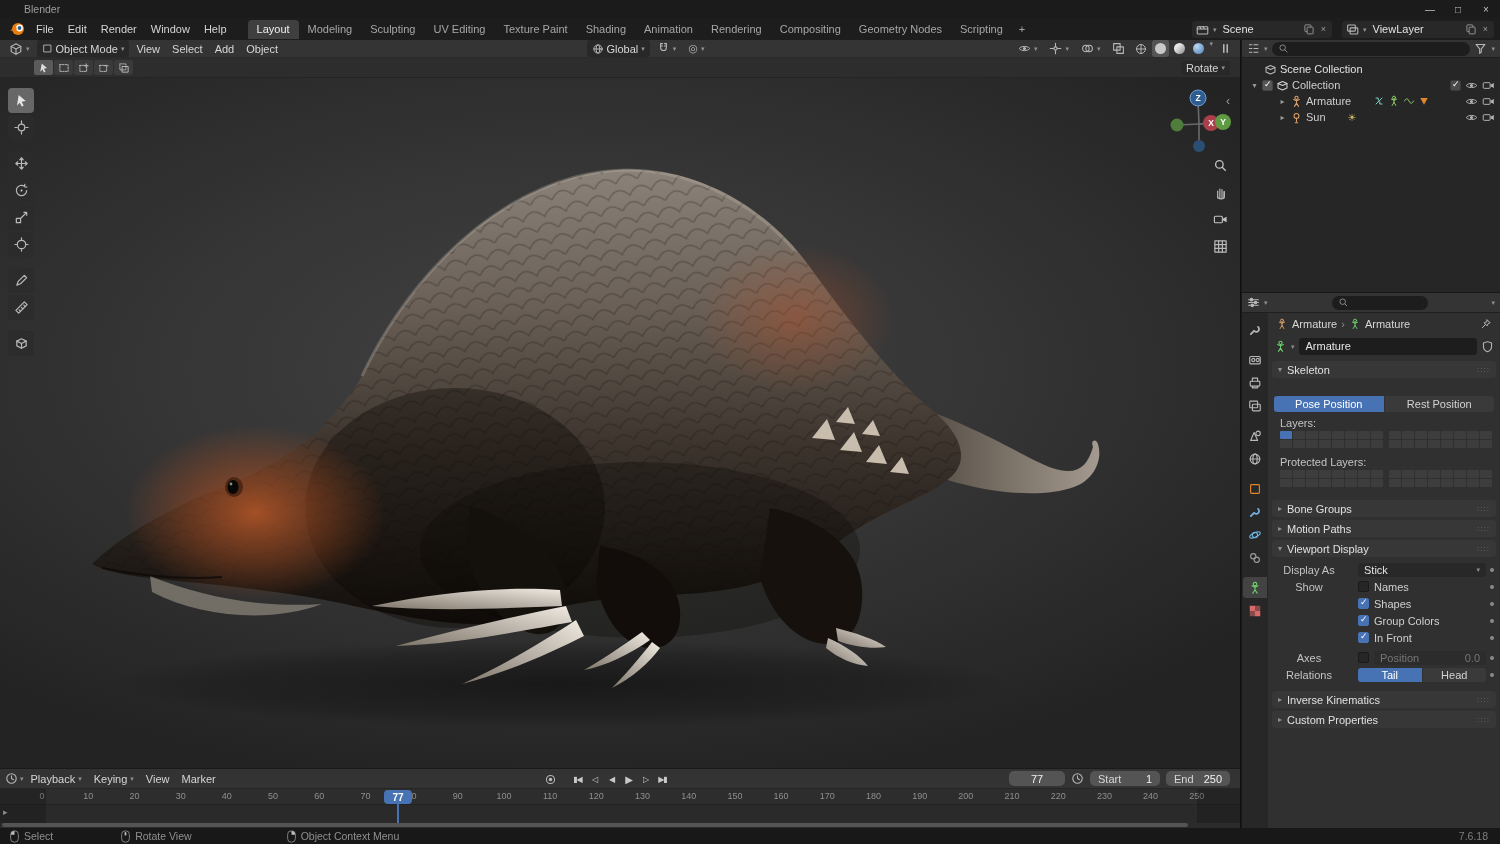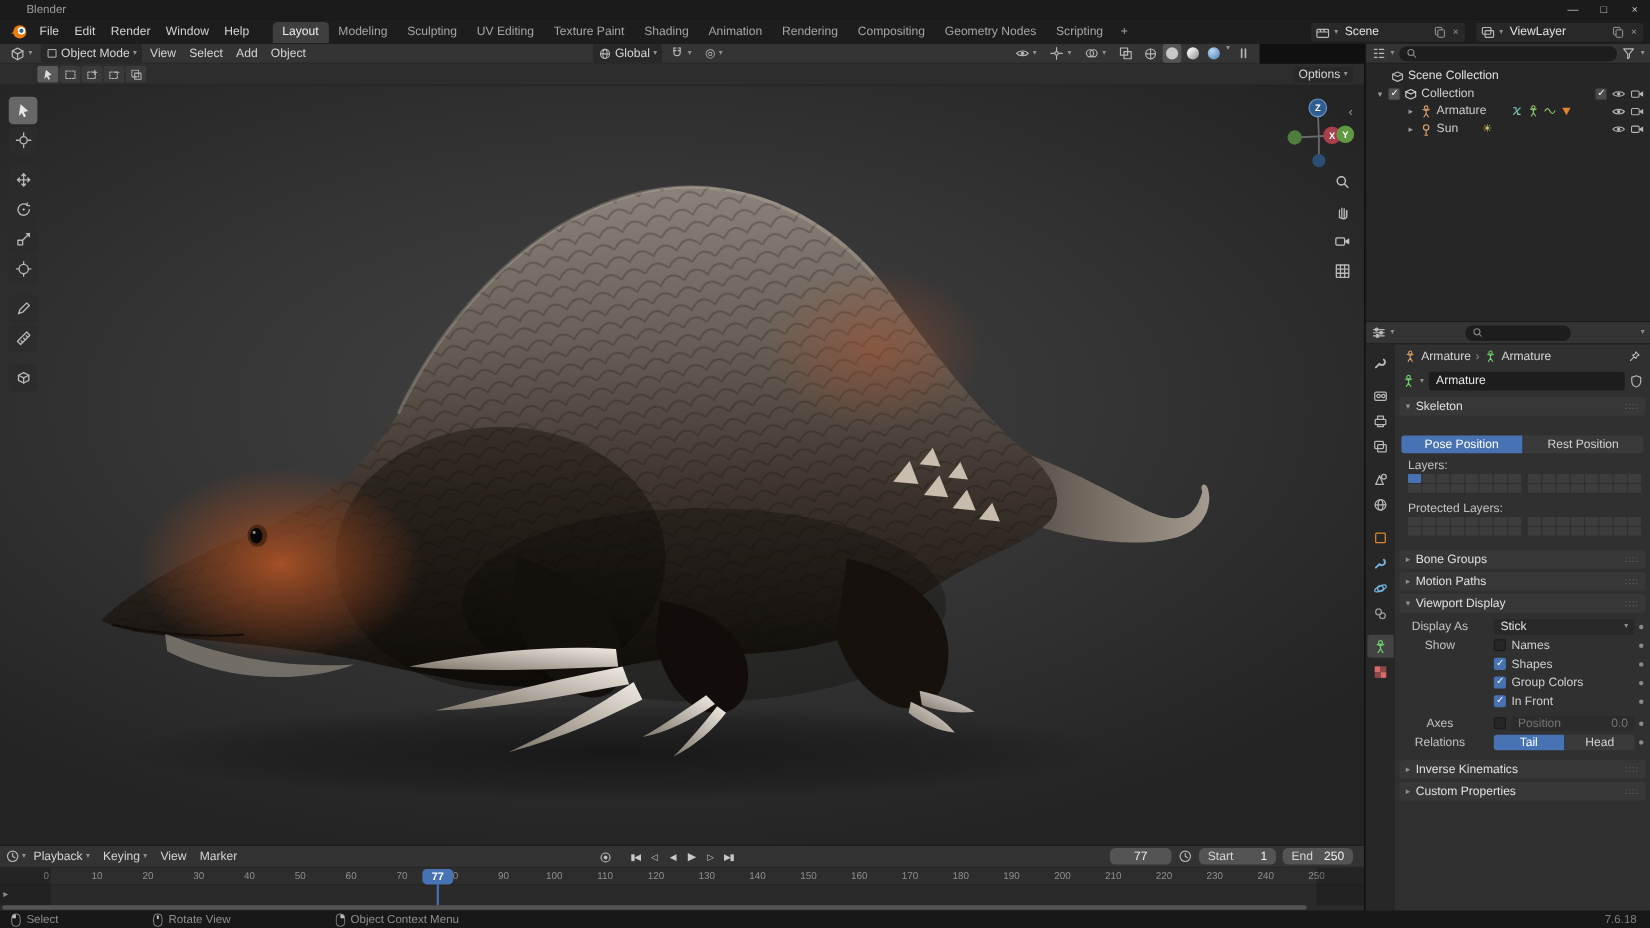--- a/index.html
+++ b/index.html
@@ -23,21 +23,21 @@
 .wtabs{display:flex;margin-left:14px;align-items:center}
 .wtab{padding:3px 9px 4px;color:#a6a6a6;border-radius:4px 4px 0 0;white-space:nowrap}
 .wtab.active{background:#3f3f3f;color:#efefef}
 .addtab{padding:2px 7px;color:#a6a6a6}
 .topright{margin-left:auto;display:flex;align-items:flex-start;gap:10px;padding-right:6px}
 .idw{display:flex;align-items:center;background:#282828;border-radius:3px;height:17px;padding:0 4px;gap:4px}
 .idw .nm{flex:1;color:#e2e2e2;padding:0 2px}
 .idw .mini{color:#9a9a9a;font-size:9px;padding:0 2px}
 
 
-#vph{position:absolute;left:0;top:40px;width:1145px;height:18px;background:#343434;display:flex;gap:2px;border-bottom:1px solid #2a2a2a;padding:0 4px}
+#vph{position:absolute;left:0;top:40px;width:1240px;height:18px;background:#343434;display:flex;gap:2px;border-bottom:1px solid #2a2a2a;padding:0 4px}
 .hbtn{display:flex;align-items:center;gap:3px;padding:1px 5px;border-radius:3px;color:#d6d6d6;white-space:nowrap}
 .dd{background:#282828}
 .spacer{flex:1}
 .sphere{width:11px;height:11px;border-radius:50%}
 .shadebtn{padding:2px 3px;border-radius:3px;display:flex;align-items:center}
 .shadebtn.active{background:#545454}
 
 
 #tools{position:absolute;left:0;top:58px;width:1240px;height:20px;background:#2d2d2d;display:flex;align-items:center;border-bottom:1px solid #242424;padding:0 6px}
 .selmode{display:flex;gap:1px;margin-left:28px}
@@ -116,21 +116,21 @@
 .tregion{position:relative;height:18px;background:#2a2a2a}
 .offrange{position:absolute;top:20px;height:34px;background:rgba(0,0,0,.18)}
 .playhead-badge{position:absolute;left:384px;top:21px;width:28px;height:14px;background:#4772b3;border-radius:4px;color:#fff;font-weight:bold;font-size:10px;display:flex;align-items:center;justify-content:center}
 .playhead-line{position:absolute;left:397px;top:35px;width:2px;height:19px;background:#4772b3}
 .tscroll{position:absolute;left:2px;right:52px;bottom:1px;height:4px;background:#545454;border-radius:2px}
 .rtoggle{position:absolute;left:3px;top:38px;color:#8a8a8a;font-size:9px}
 
 
 #statusbar{position:absolute;left:0;right:0;bottom:0;height:16px;background:#181818;display:flex;align-items:center;color:#8f8f8f;font-size:10.5px}
 .hint{display:flex;align-items:center;gap:5px}
-.h1{margin-left:10px}.h2{margin-left:86px}.h3{margin-left:95px}
+.h1{margin-left:10px}.h2{margin-left:68px}.h3{margin-left:95px}
 .version{margin-left:auto;margin-right:12px;color:#7d7d7d}
 </style>
 </head>
 <body>
 
 <svg width="0" height="0" style="position:absolute">
 <defs>
 <symbol id="sy-eye" viewBox="0 0 16 16">
         <path d="M1.5 8C4 4.6 12 4.6 14.5 8C12 11.4 4 11.4 1.5 8Z" fill="none" stroke="currentColor" stroke-width="1.2"></path>
         <circle cx="8" cy="8" r="1.9" fill="currentColor"></circle>
@@ -331,21 +331,21 @@
       </span>
     <span class="smbtn">
         <svg class="ic" width="12" height="12" viewBox="0 0 16 16">
           <rect x="2.5" y="2.5" width="8" height="8" stroke-dasharray="2 1.6"></rect>
           <rect x="6" y="6" width="7.5" height="7.5"></rect>
         </svg>
       </span>
   </div>
   <div class="spacer"></div>
   <div class="hbtn dd" style="margin-right:4px">
-    <span>Options</span>
+    <span>Rotate</span>
     <span class="caret">▾</span>
   </div>
 </div>
 
 <div id="viewport">
   <svg width="1240" height="690" viewBox="0 0 1240 690">
     <defs>
       <linearGradient id="bodyg" x1="0" y1="0" x2="0" y2="1">
         <stop offset="0" stop-color="#8b8279"></stop>
           <stop offset="0.3" stop-color="#6a6057"></stop>

